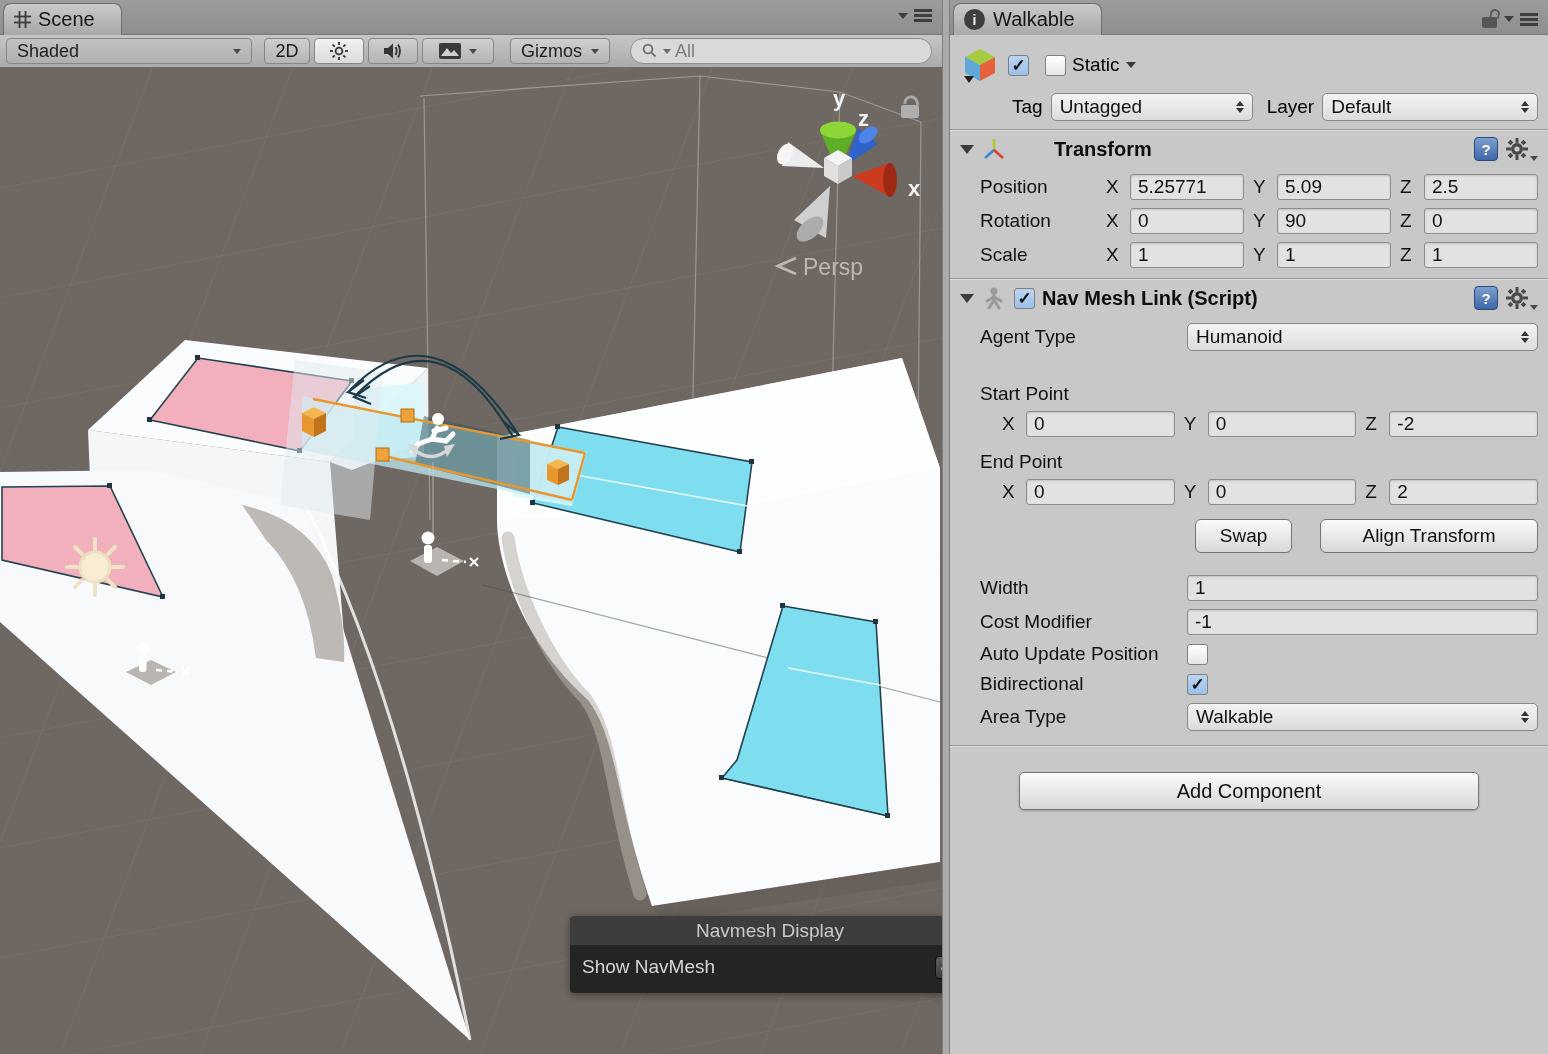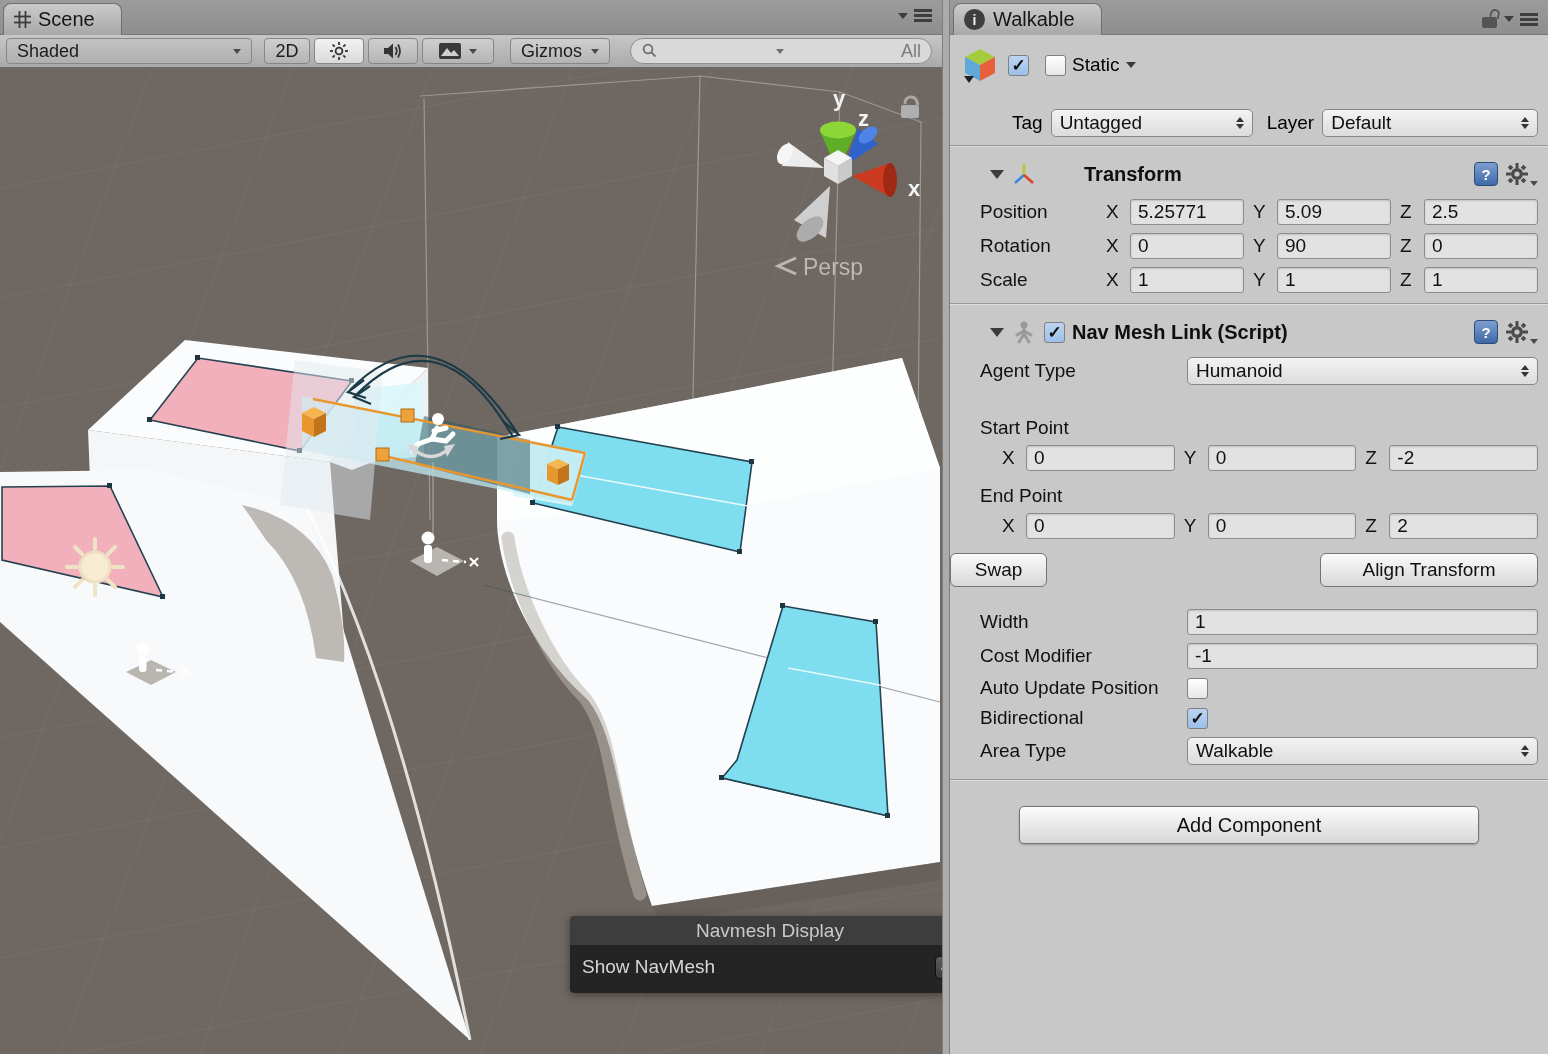--- a/index.html
+++ b/index.html
@@ -20,21 +20,21 @@
   .hamburger::after { content:""; position:absolute; left:0; top:2px; width:18px; height:3px; background:#3e3e3e; }
 
   .scene-toolbar { height:33px; background:linear-gradient(#c6c6c6,#aaaaaa); border-bottom:1px solid #6c6c6c;
      display:flex; align-items:center; padding:0 6px; gap:4px; }
   .tb-btn { height:26px; display:flex; align-items:center; justify-content:center; gap:6px;
      background:linear-gradient(#cfcfcf,#b4b4b4); border:1px solid #868686; border-radius:4px;
      font-size:18px; color:#1d1d1d; padding:0 10px; }
   .tb-btn.active { background:linear-gradient(#f2f2f2,#dadada); }
   .shaded-dd { width:246px; justify-content:space-between; background:linear-gradient(#c2c2c2,#b0b0b0); }
   .search-pill { flex:1; height:26px; margin-left:16px; margin-right:4px; background:#d9d9d9; border:1px solid #8f8f8f;
-     border-radius:14px; display:flex; align-items:center; padding:0 10px; gap:4px;justify-content:space-between; }
+     border-radius:14px; display:flex; align-items:center; padding:0 10px; gap:4px; }
   .search-text { font-size:18px; color:#7c7c7c; }
   .tri-tiny { width:0; height:0; border-left:4px solid transparent; border-right:4px solid transparent; border-top:5px solid #4a4a4a; }
 
   .viewport { position:absolute; left:0; top:68px; width:942px; height:986px; }
 
   
   .nm-overlay { position:absolute; left:570px; top:916px; width:400px; border-radius:4px; overflow:hidden;
      box-shadow:0 2px 8px rgba(0,0,0,.4); }
   .nm-header { height:29px; background:#3d3d3d; color:#c9c9c9; font-size:19px; display:flex; align-items:center; justify-content:center; }
   .nm-body { background:rgba(34,34,34,.97); padding:4px 0 8px 0; }
@@ -52,59 +52,59 @@
   .inspector .tab { gap:8px; }
   .info-circle { width:21px; height:21px; border-radius:50%; background:#3f3f3f; color:#efefef;
      font-size:14px; font-weight:bold; display:flex; align-items:center; justify-content:center; }
   .lock { position:relative; width:16px; height:20px; }
   .lock .shackle { position:absolute; left:5px; top:0; width:10px; height:9px; border:2.5px solid #555;
      border-bottom:none; border-radius:6px 6px 0 0; }
   .lock .body { position:absolute; left:0; top:8px; width:15px; height:11px; background:#555; border-radius:2px; }
 
   .go-header { padding:10px 10px 8px 10px; }
   .go-row1 { display:flex; align-items:center; gap:8px; }
-  .go-row2 { display:flex; align-items:center; margin-top:24px;justify-content:flex-end; }
+  .go-row2 { display:flex; align-items:center; margin-top:8px;justify-content:flex-end; }
   .cube-icon { position:relative; width:40px; height:40px; flex:0 0 auto; }
   .checkbox { width:21px; height:21px; border:1px solid #808080; border-radius:3px;
      background:linear-gradient(#ffffff,#e6e6e6); display:flex; align-items:center; justify-content:center;
      font-size:17px; font-weight:bold; color:#101010; flex:0 0 auto; }
   .checkbox.checked { background:linear-gradient(#bcd4f0,#9cc0ea); }
   .text-field { height:29px; background:#e2e2e2; border:1px solid #8d8d8d; border-radius:3px;
      box-shadow:inset 0 1px 2px rgba(0,0,0,.18); padding:0 8px; display:flex; align-items:center; font-size:19px; color:#101010; }
   .name-field { flex:1; }
   .static-wrap { display:flex; align-items:center; gap:6px; margin-left:8px; }
   .dropdown { height:28px; background:linear-gradient(#f3f3f3,#dcdcdc); border:1px solid #878787; border-radius:5px;
      display:flex; align-items:center; padding:0 8px; font-size:19px; color:#101010; }
   .dropdown .dd-label { flex:1; }
   .updown { display:flex; flex-direction:column; gap:2px; margin-left:6px; }
   .updown .u { width:0;height:0;border-left:4px solid transparent;border-right:4px solid transparent;border-bottom:5px solid #333; }
   .updown .d { width:0;height:0;border-left:4px solid transparent;border-right:4px solid transparent;border-top:5px solid #333; }
   .field-label { color:#000000; }
 
   .sep { height:1px; background:#979797; box-shadow:0 1px 0 #dedede; }
 
-  .comp-header { display:flex; align-items:center; gap:7px; padding:15px 10px 8px 10px;margin-left:30px; }
+  .comp-header { display:flex; align-items:center; gap:7px; padding:6px 10px 8px 10px; }
   .foldout { width:0; height:0; border-left:7px solid transparent; border-right:7px solid transparent; border-top:9px solid #3c3c3c; flex:0 0 auto; }
   .comp-title { font-size:20px; font-weight:bold; color:#0f0f0f; flex:1; }
   .help-book { width:24px; height:24px; border-radius:4px; background:linear-gradient(#7d9fce,#3f68a8); border:1px solid #2c4a7c;
      color:#fff; font-size:15px; font-weight:bold; display:flex; align-items:center; justify-content:center; flex:0 0 auto; }
   .gear-wrap { display:flex; align-items:flex-end; gap:1px; flex:0 0 auto; }
 
   .vec-row { display:flex; align-items:center; padding:4px 10px 4px 30px; }
   .vec-row .row-label { width:126px; flex:0 0 auto; }
   .axis { width:24px; flex:0 0 auto; }
   .vec-field { flex:1; height:26px; background:#e2e2e2; border:1px solid #8d8d8d; border-radius:3px;
      box-shadow:inset 0 1px 2px rgba(0,0,0,.15); padding:0 7px; display:flex; align-items:center; margin-right:9px; }
   .vec-field.last { margin-right:0; }
 
   .prop-row { display:flex; align-items:center; padding:4px 10px 4px 30px; }
   .prop-row .prop-label { width:207px; flex:0 0 auto; }
   .pt-label { padding:10px 10px 2px 30px; }
   .vec3-sub { display:flex; align-items:center; padding:4px 10px 4px 52px; }
-  .btn-row { display:flex; justify-content:space-between; gap:10px; padding:10px 10px 0 0; }
+  .btn-row { display:flex; justify-content:flex-end; gap:28px; padding:10px 10px 0 0; }
   .btn { height:34px; background:linear-gradient(#fbfbfb,#d7d7d7); border:1px solid #747474; border-radius:6px;
      font-size:19px; color:#101010; display:flex; align-items:center; justify-content:center; }
   .btn-swap { width:97px; }
   .btn-align { width:218px; }
   .add-comp-wrap { display:flex; justify-content:center; margin-top:26px;text-align:right; }
   .btn-add { width:460px; height:38px; font-size:20px; border-radius:5px; box-shadow:0 1px 2px rgba(0,0,0,.25); }
   .gap18 { height:18px; } .gap10 { height:10px; } .gap6 { height:6px; }
 </style>
 </head>
 <body>

